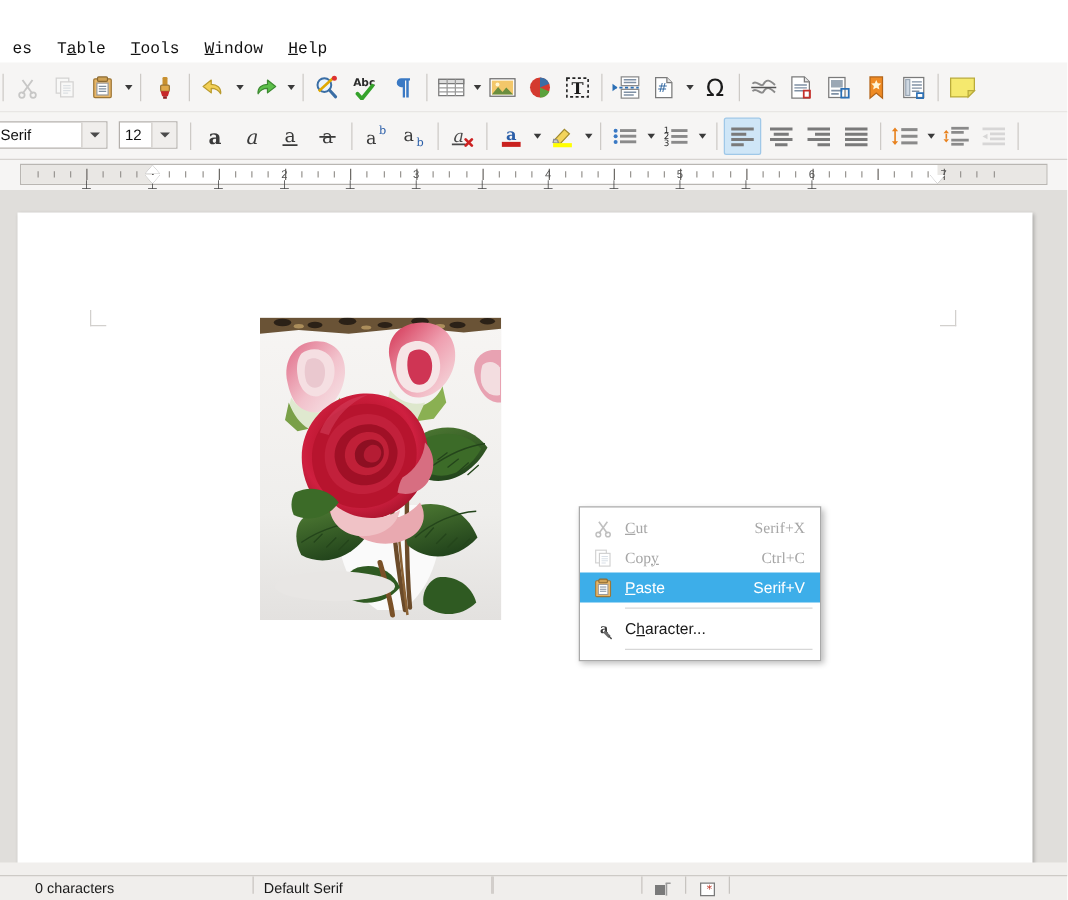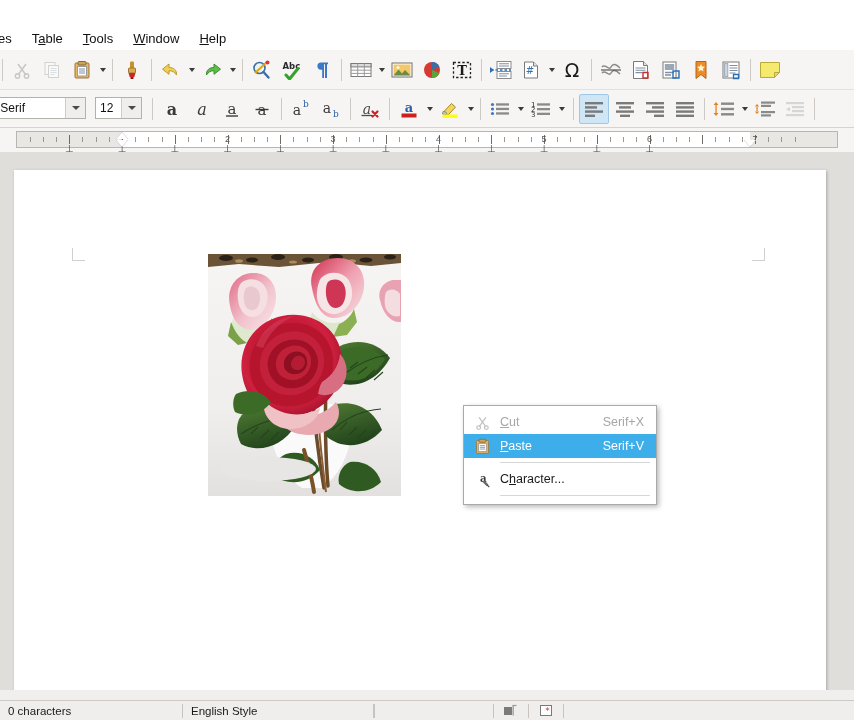--- a/index.html
+++ b/index.html
@@ -9,21 +9,21 @@
     font-size:12px;color:#1a1a1a;background:#ffffff;
     -webkit-font-smoothing:antialiased;
   }
   #app{position:relative;width:854px;height:720px;background:#ffffff;}
 
   
   .topstrip{position:absolute;left:0;top:0;width:854px;height:26px;background:#ffffff;}
 
   
   .menubar{position:absolute;left:0;top:26px;width:854px;height:24px;background:#ffffff;
-           display:flex;align-items:center;padding-left:0;box-sizing:border-box;}
+           display:flex;align-items:center;padding-left:12px;box-sizing:border-box;font-family:Liberation Mono, monospace;}
   .menuitem{font-size:13px;color:#111;padding:2px 10px;cursor:default;white-space:nowrap;}
   .menuitem u{text-decoration:underline;}
   .menuitem.clip{padding-left:0;margin-left:-2px;}
 
   
   .toolbar1{position:absolute;left:0;top:50px;width:854px;height:40px;background:#f6f5f4;
             border-bottom:1px solid #e3e1de;display:flex;align-items:center;box-sizing:border-box;}
   .toolbar2{position:absolute;left:0;top:90px;width:854px;height:38px;background:#f6f5f4;
             border-bottom:1px solid #d6d3d0;display:flex;align-items:center;box-sizing:border-box;}
   .tb-btn{width:28px;height:28px;display:flex;align-items:center;justify-content:center;
@@ -76,30 +76,30 @@
   
   .ctxmenu{position:absolute;left:463px;top:405px;width:194px;background:#ffffff;
            border:1px solid #a9a9a9;box-shadow:2px 2px 5px rgba(0,0,0,.28);padding:4px 0 4px 0;
            box-sizing:border-box;z-index:50;}
   .ctxrow{height:24px;display:flex;align-items:center;position:relative;cursor:default;}
   .ctxrow .ico{width:36px;height:24px;display:flex;align-items:center;justify-content:center;flex:none;}
   .ctxrow .lbl{flex:1;font-size:12.5px;color:#1a1a1a;white-space:nowrap;}
   .ctxrow .lbl u{text-decoration:underline;}
   .ctxrow .acc{font-size:12.5px;color:#3a3a3a;padding-right:12px;white-space:nowrap;}
   .ctxrow .arrow{padding-right:12px;display:flex;align-items:center;}
-  .ctxrow.disabled .lbl,.ctxrow.disabled .acc{color:#a6a6a6;}
+  .ctxrow.disabled .lbl,.ctxrow.disabled .acc{color:#a6a6a6;font-family:Liberation Serif, serif;}
   .ctxrow.disabled .ico{opacity:.38;}
   .ctxrow.sel{background:#3daee9;}
   .ctxrow.sel .lbl,.ctxrow.sel .acc{color:#ffffff;}
   .ctxsep{height:1px;background:#d7d7d7;margin:4px 6px 4px 36px;}
 
   
   .statusbar{position:absolute;left:0;top:700px;width:854px;height:20px;background:#f0eeec;
-             border-top:1px solid #cdcac6;display:flex;align-items:center;box-sizing:border-box;
-             font-size:11.5px;color:#1a1a1a;overflow:hidden;}
+             border-top:1px solid #cdcac6;display:flex;align-items:flex-start;box-sizing:border-box;
+             font-size:11.5px;color:#1a1a1a;overflow:hidden;padding-left:20px;}
   .scell{display:flex;align-items:center;height:20px;padding:0 8px;box-sizing:border-box;white-space:nowrap;}
   .sdiv{width:1px;height:14px;background:#c7c4c0;flex:none;}
   .sb-hscroll{position:absolute;left:0;top:690px;width:854px;height:10px;background:#f1efed;}
 </style>
 </head>
 <body>
 
 <div id="app">
 
   <div class="topstrip"></div>
@@ -731,20 +731,33 @@
             <g stroke="#5a5a5a" stroke-width="1.5" fill="none">
               <path d="M6 4l8 11M14 4L6 15"></path>
             </g>
             <circle cx="5.5" cy="16" r="2.2" fill="none" stroke="#5a5a5a" stroke-width="1.4"></circle>
             <circle cx="14.5" cy="16" r="2.2" fill="none" stroke="#5a5a5a" stroke-width="1.4"></circle>
           </svg>
         </span>
         <span class="lbl"><u>C</u>ut</span>
         <span class="acc">Serif+X</span>
       </div>
+      <div class="ctxrow disabled">
+        <span class="ico">
+          <svg width="17" height="17" viewBox="0 0 20 20">
+            <rect x="3" y="2.5" width="10" height="12" fill="#fff" stroke="#7d7d7d"></rect>
+            <rect x="6.5" y="5.5" width="10" height="12" fill="#fff" stroke="#7d7d7d"></rect>
+            <g stroke="#9fb0c2" stroke-width="1">
+              <path d="M8.5 8.5h6M8.5 10.5h6M8.5 12.5h6M8.5 14.5h4"></path>
+            </g>
+          </svg>
+        </span>
+        <span class="lbl">Cop<u>y</u></span>
+        <span class="acc">Ctrl+C</span>
+      </div>
       <div class="ctxrow sel">
         <span class="ico">
           <svg width="17" height="17" viewBox="0 0 20 20">
             <rect x="3" y="3" width="14" height="15" rx="1" fill="#e8b768" stroke="#9c7636"></rect>
             <rect x="6" y="1.5" width="8" height="3.5" rx="1" fill="#cfa255" stroke="#8c6a32"></rect>
             <rect x="5.5" y="6.5" width="9" height="9.5" fill="#fff" stroke="#9b9b9b"></rect>
             <g stroke="#7f8fa0" stroke-width="1">
               <path d="M7 9h6M7 11h6M7 13h6"></path>
             </g>
           </svg>
@@ -767,21 +780,21 @@
     </div>
 
   <div class="sb-hscroll"></div>
 
   <div class="statusbar">
     <div class="scell" style="width:182px">
       <span>0 characters</span>
     </div>
     <div class="sdiv"></div>
     <div class="scell" style="width:190px">
-      <span>English Style</span>
+      <span>Default Serif</span>
     </div>
     <div class="sdiv"></div>
     <div class="sdiv"></div>
     <div class="scell" style="width:118px"></div>
     <div class="sdiv"></div>
     <div class="scell" style="width:34px;justify-content:center">
       <svg width="16" height="13" viewBox="0 0 16 13">
           <rect x="1" y="3" width="8" height="8" fill="#7a7a7a"></rect>
           <rect x="9.5" y="1.5" width="1.3" height="10" fill="#9a9a9a"></rect>
           <path d="M9.5 1.5h4" stroke="#9a9a9a" stroke-width="1.2"></path>

